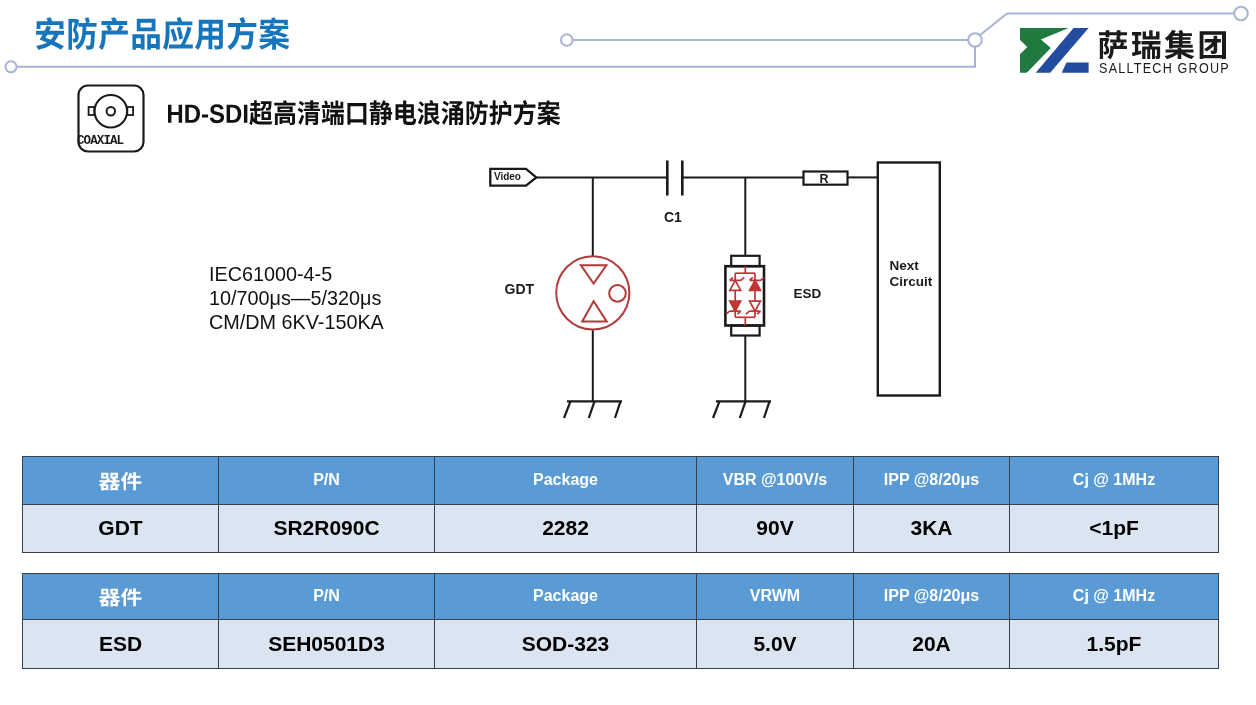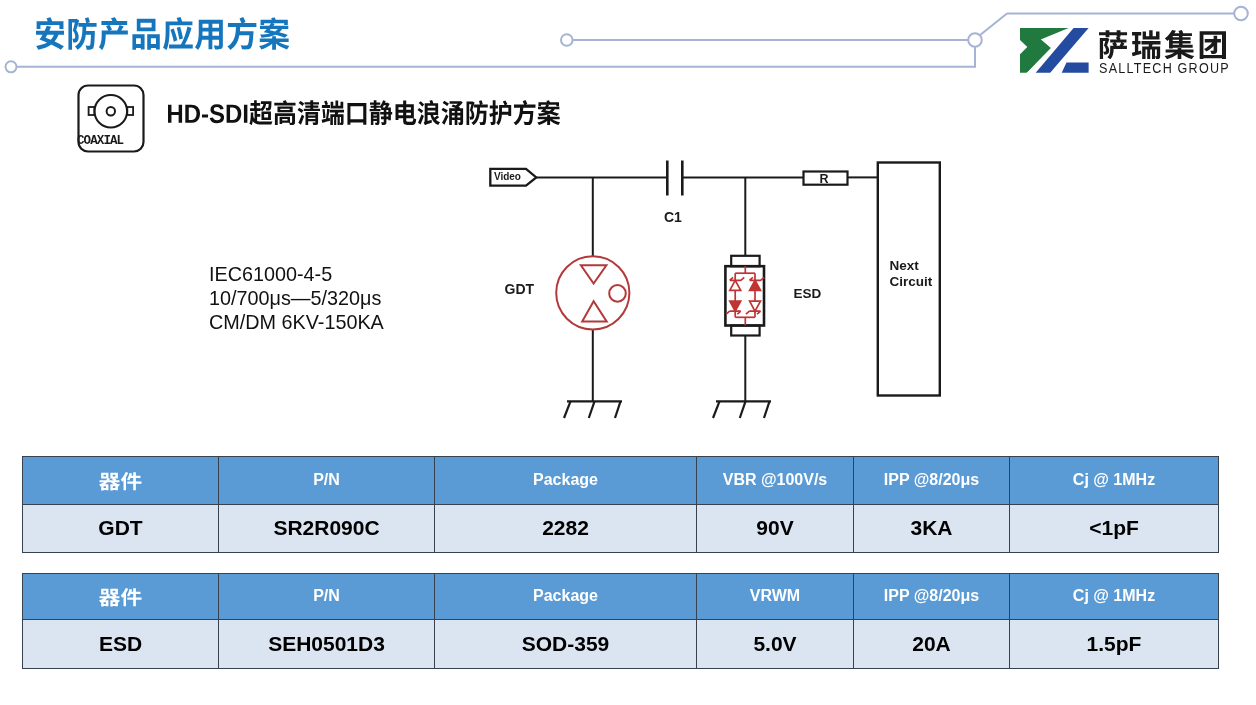--- a/index.html
+++ b/index.html
@@ -188,21 +188,21 @@
             </td>
             <td>P/N</td>
             <td>Package</td>
             <td>VRWM</td>
             <td>IPP @8/20μs</td>
             <td>Cj @ 1MHz</td>
           </tr>
       <tr class="dat" style="height:49px">
             <td>ESD</td>
             <td>SEH0501D3</td>
-            <td>SOD-359</td>
+            <td>SOD-323</td>
             <td>5.0V</td>
             <td>20A</td>
             <td>1.5pF</td>
           </tr>
     </tbody>
       </table>
   </div>
 
 </div>
 

